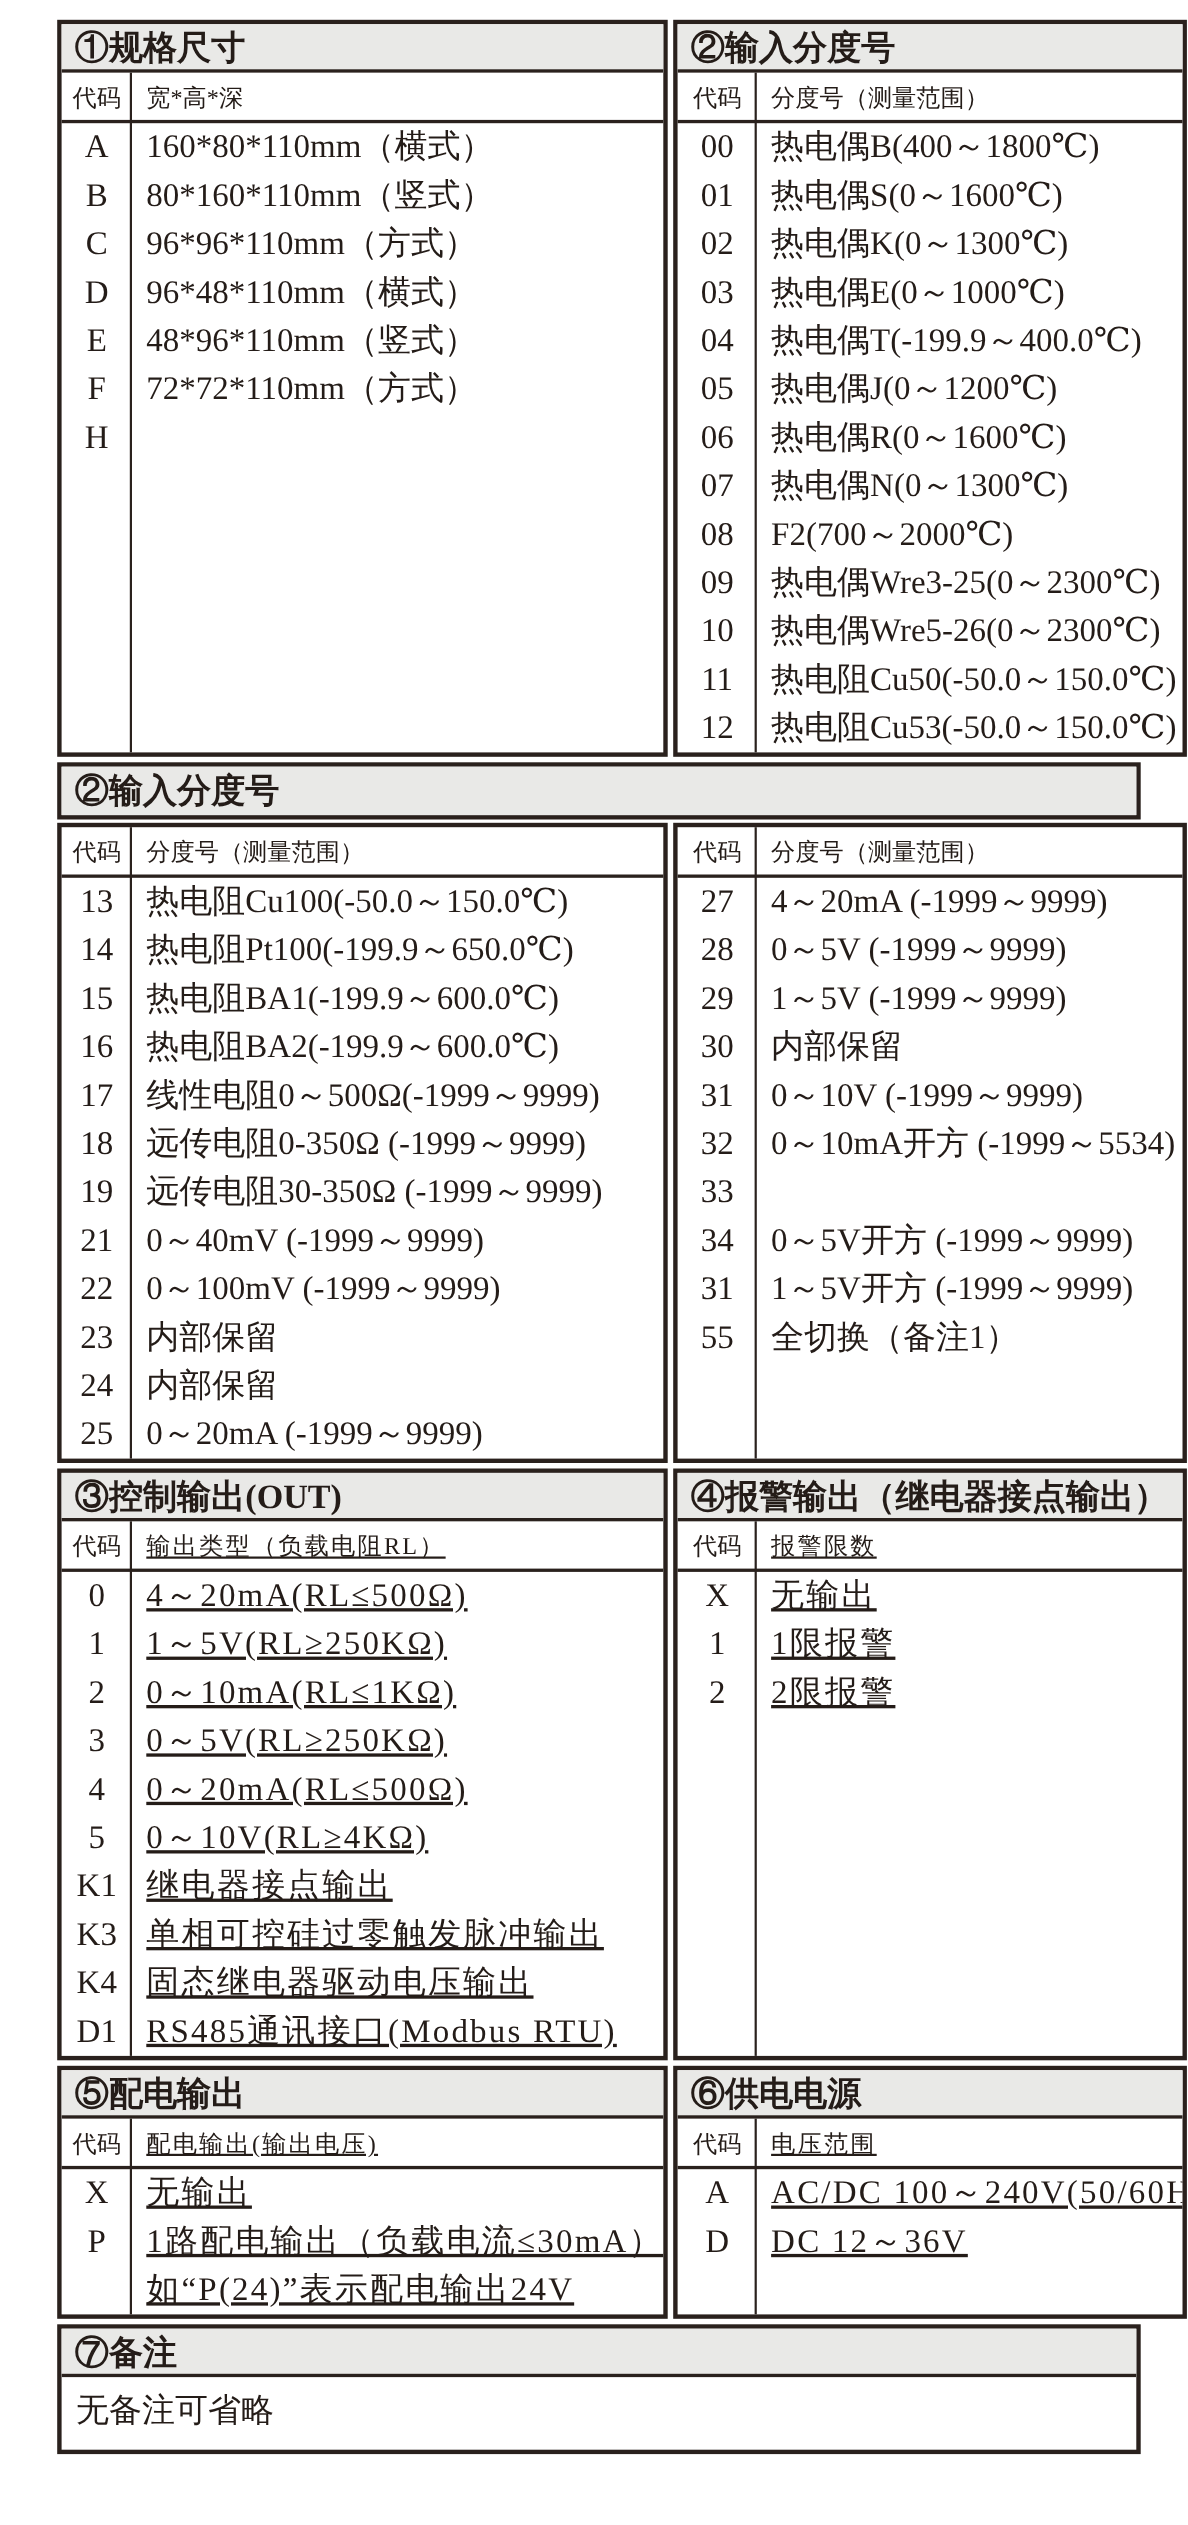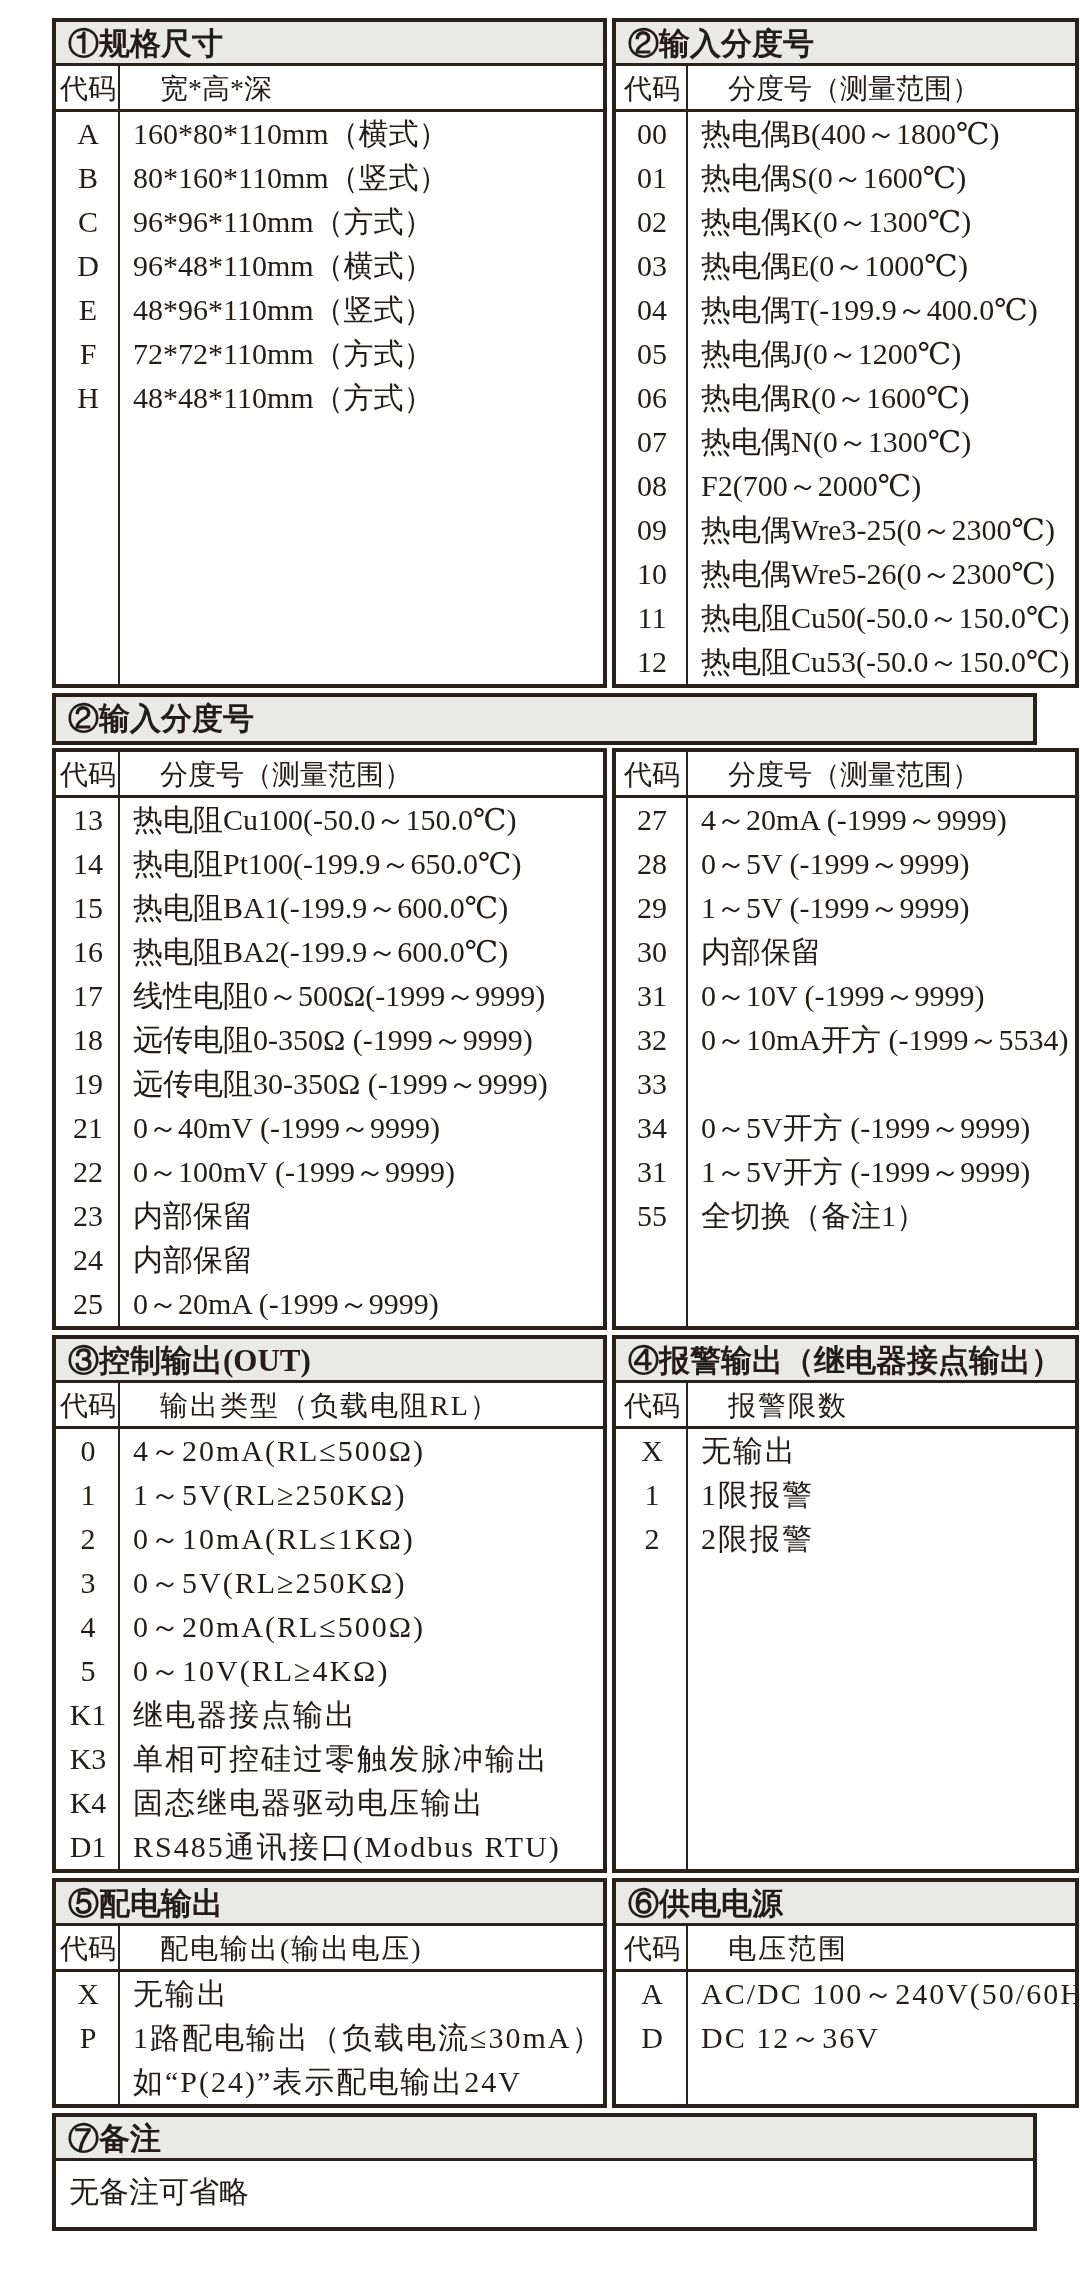--- a/index.html
+++ b/index.html
@@ -36,28 +36,28 @@
   .band .sec-title { border-bottom: none; }
   .tpart { position: relative; flex: 1; display: flex; flex-direction: column; }
   .vline {
     position: absolute; top: 0; bottom: 0; width: 2px;
     background: #2a211d; left: 62px;
   }
   .tR .vline { left: 70px; }
   .cols {
     display: flex; height: 46px; line-height: 46px;
     border-bottom: 3px solid #2a211d;
-    font-size: 28px; flex: none; gap: 27px;
+    font-size: 22px; flex: none;
   }
   .tbody { flex: 1; font-size: 30px; }
   .trow { display: flex; height: 44px; line-height: 44px; }
   .code { width: 64px; flex: none; text-align: center; white-space: nowrap; }
   .tR .code { width: 72px; }
   .desc { flex: 1; padding-left: 13px; white-space: nowrap; overflow: hidden; }
-  .sp .desc { letter-spacing: 2px; }
+  .sp .desc { letter-spacing: 2px; text-decoration: underline; }
   .note-row {
     height: 66px; line-height: 62px;
     font-size: 30px; padding-left: 13px;
     white-space: nowrap; overflow: hidden;
   }
 </style>
 </head>
 <body>
 
 <div class="board">
@@ -98,21 +98,20 @@
               <span class="desc">48*96*110mm（竖式）</span>
             </div>
 
             <div class="trow">
               <span class="code">F</span>
               <span class="desc">72*72*110mm（方式）</span>
             </div>
 
             <div class="trow">
               <span class="code">H</span>
-              <span class="desc">48*48*110mm（方式）</span>
             </div>
           </div>
       </div>
     </div>
     <div class="sec w-right">
       <div class="sec-title">②输入分度号</div>
       <div class="tpart tR">
         <div class="vline"></div>
         <div class="cols">
           <span class="code">代码</span>

